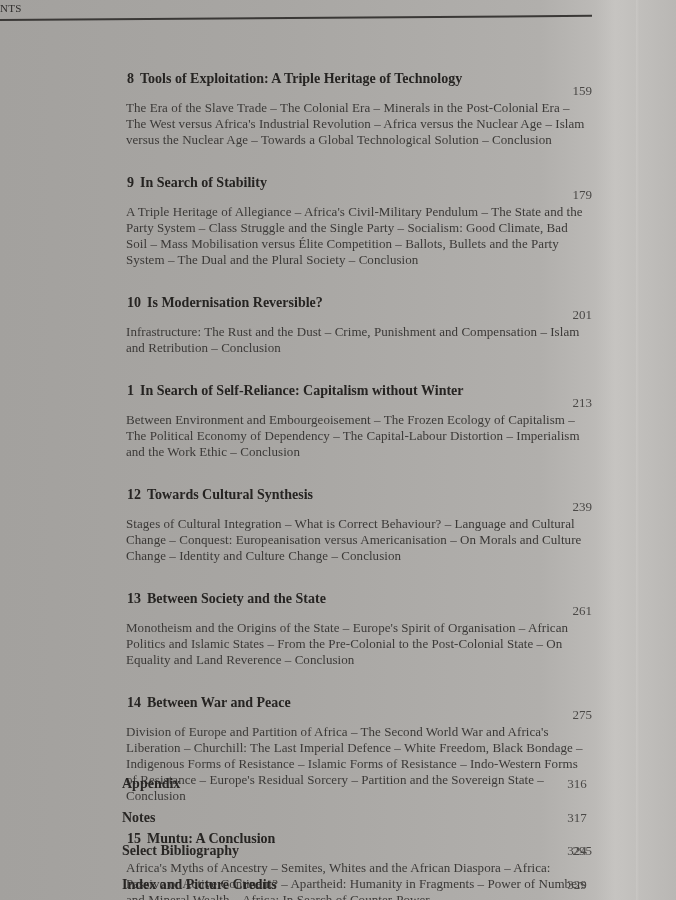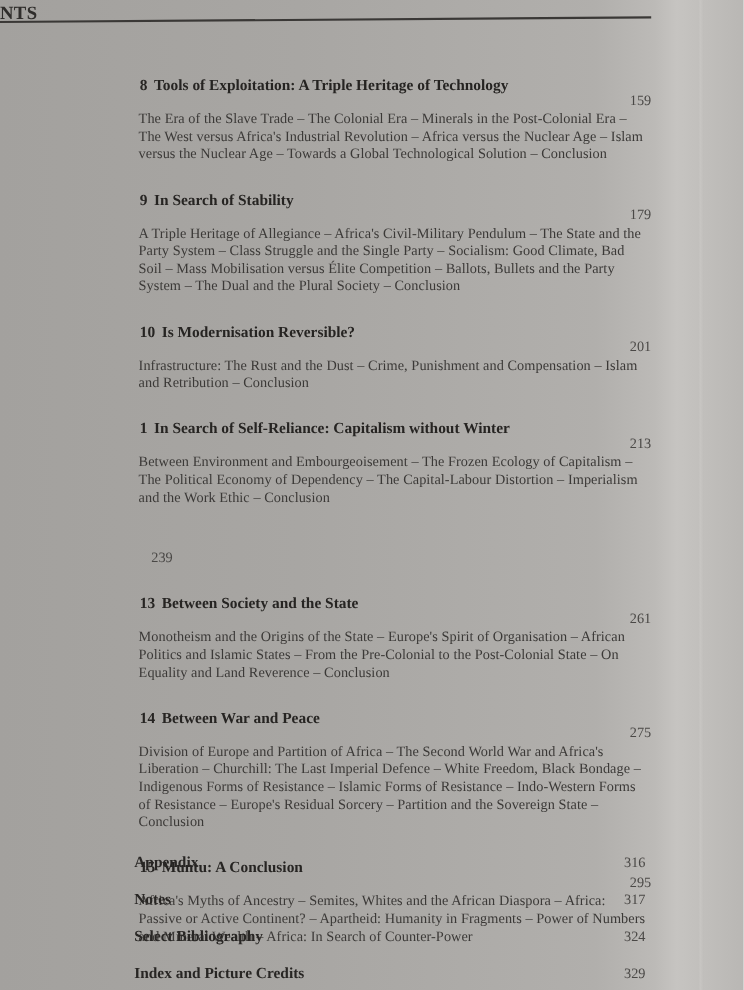--- a/index.html
+++ b/index.html
@@ -5,22 +5,22 @@
     html, body { margin: 0; padding: 0; }
     body {
       width: 676px; height: 900px; overflow: hidden;
       background: linear-gradient(90deg, #a3a19e 0%, #a8a6a3 40%, #b1afac 80%, #bcbab7 88%, #c6c4c1 91%, #b9b7b4 100%);
       font-family: "DejaVu Serif", "Liberation Serif", serif;
       color: #2b2927;
       position: relative;
     }
     .running-head {
       position: absolute; left: 0; top: 2px;
-      font-family: "Liberation Serif", serif; font-weight: bold;
-      font-size: 17px; color: #2f2d2b; letter-spacing: 0.3px;
+      font-family: "Liberation Serif", serif; font-weight: normal;
+      font-size: 11px; color: #2f2d2b; letter-spacing: 0.3px;
     }
     .header-rule {
       position: absolute; left: 0; top: 19px; width: 592px; height: 1.5px;
       background: #3a3836; transform: rotate(-0.4deg); transform-origin: left center;
     }
     .toc { position: absolute; left: 122px; top: 58px; width: 470px; }
     .chapter { margin-bottom: 14px; }
     .chapter-head {
       display: flex; justify-content: space-between; align-items: center;
       font-family: "Liberation Serif", serif; font-weight: bold; font-size: 14px;
@@ -79,22 +79,24 @@
   </div>
   <div class="chapter">
     <div class="chapter-head">
       <span><span class="num">1</span><span>In Search of Self-Reliance: Capitalism without Winter</span></span>
       <span class="page-num">213</span>
     </div>
     <div class="chapter-desc">Between Environment and Embourgeoisement – The Frozen Ecology of Capitalism – The Political Economy of Dependency – The Capital-Labour Distortion – Imperialism and the Work Ethic – Conclusion</div>
   </div>
   <div class="chapter">
     <div class="chapter-head">
+      <span><span class="num">12</span><span>Towards Cultural Synthesis</span></span>
       <span class="page-num">239</span>
     </div>
+    <div class="chapter-desc">Stages of Cultural Integration – What is Correct Behaviour? – Language and Cultural Change – Conquest: Europeanisation versus Americanisation – On Morals and Culture Change – Identity and Culture Change – Conclusion</div>
   </div>
   <div class="chapter">
     <div class="chapter-head">
       <span><span class="num">13</span><span>Between Society and the State</span></span>
       <span class="page-num">261</span>
     </div>
     <div class="chapter-desc">Monotheism and the Origins of the State – Europe's Spirit of Organisation – African Politics and Islamic States – From the Pre-Colonial to the Post-Colonial State – On Equality and Land Reverence – Conclusion</div>
   </div>
   <div class="chapter">
     <div class="chapter-head">

